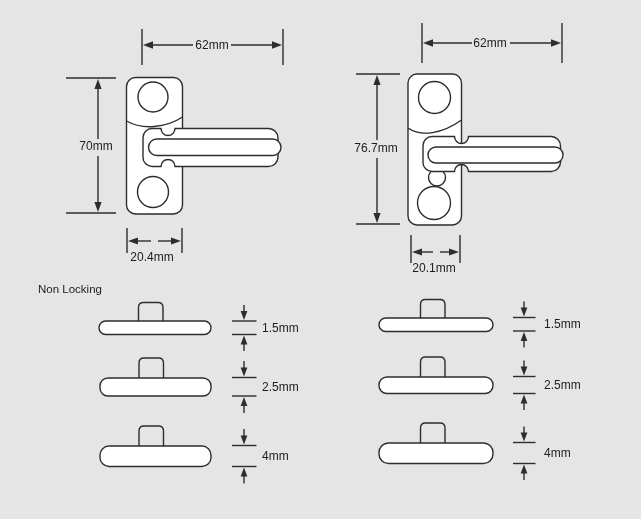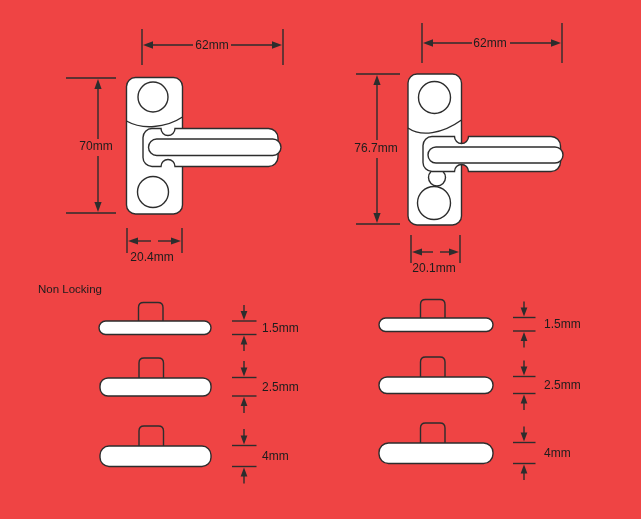--- a/index.html
+++ b/index.html
@@ -4,21 +4,21 @@
 <style>
   html, body {
     margin: 0;
     padding: 0;
     background: #ffffff;
   }
   .page {
     position: relative;
     width: 641px;
     height: 519px;
-    background: #ef4444;
+    background: #e5e5e5;
     overflow: hidden;
     font-family: "Liberation Sans", sans-serif;
   }
   svg { display: block; }
   
   .ln {
     stroke: #2d2d2d;
     stroke-width: 1.4;
     fill: none;
     stroke-linecap: butt;

